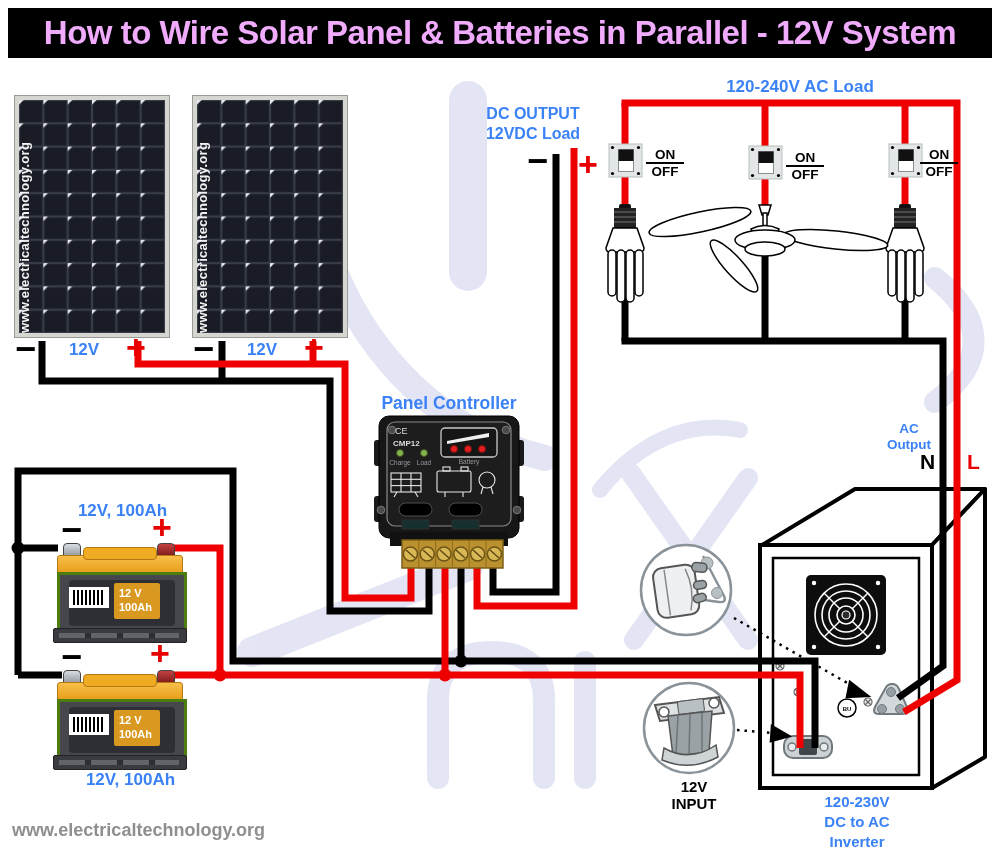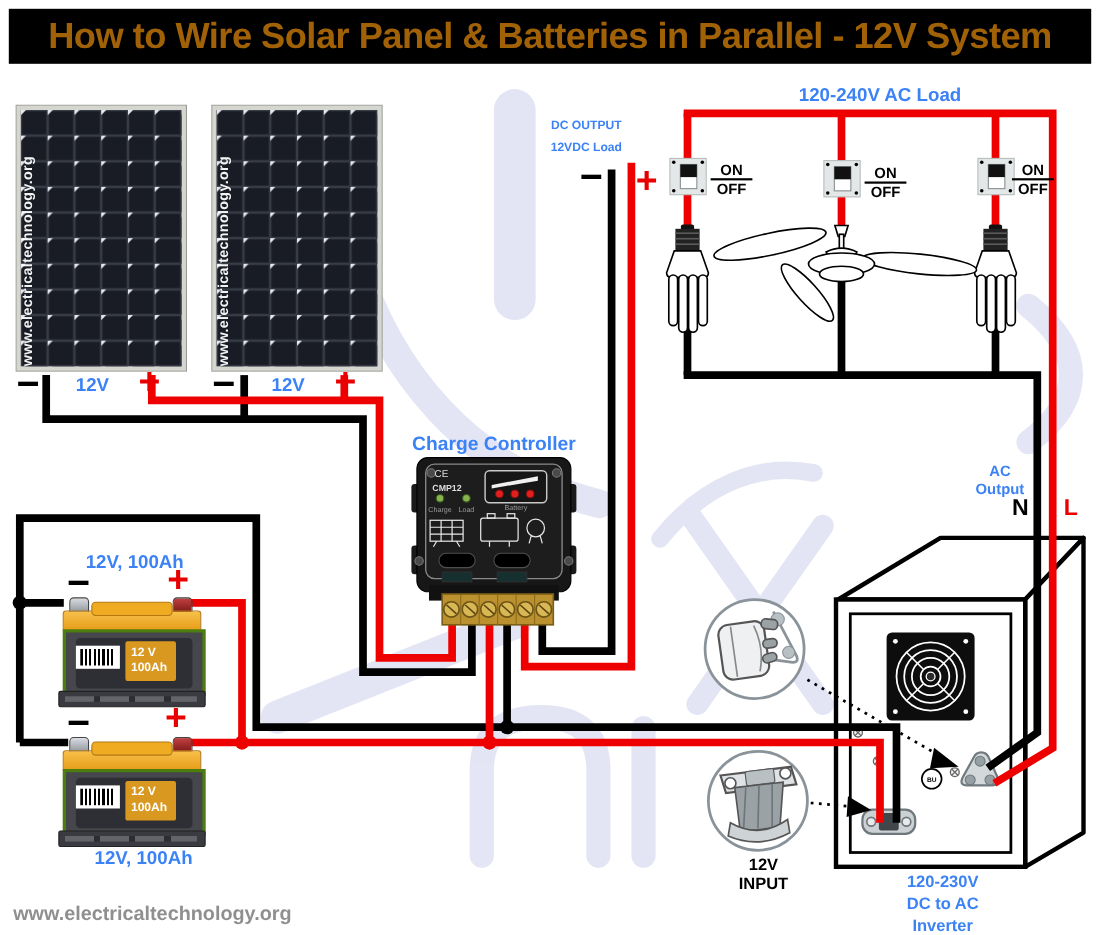--- a/index.html
+++ b/index.html
@@ -312,21 +312,21 @@
         <circle cx="714" cy="703" r="5" fill="#fff" stroke="#555" stroke-width="1.5"></circle>
         <rect x="678" y="700" width="26" height="13" rx="2" fill="#b9c0c4" stroke="#555" transform="rotate(-7 691 707)"></rect>
         <polygon points="668,716 712,711 709,752 673,756" fill="#9aa2a6" stroke="#555" stroke-width="1.5"></polygon>
         <path d="M678,716 l-2,38 M690,714 l-1,39 M702,713 l0,39" stroke="#6e767a" stroke-width="1.5" fill="none"></path>
         <path d="M664,748 Q690,763 716,745 L718,757 Q690,772 662,760 Z" fill="#ced3d5" stroke="#555" stroke-width="1.5"></path>
       </g>
     </g>
   </svg>
 
   <div class="abs" style="left:8px;top:8px;width:984px;height:50px;background:#000;z-index:50;">
-    <div style="color:#a16207;font-weight:bold;font-size:33px;line-height:50px;text-align:center;letter-spacing:-0.5px;">How to Wire Solar Panel &amp; Batteries in Parallel - 12V System</div>
+    <div style="color:#f0abfc;font-weight:bold;font-size:33px;line-height:50px;text-align:center;letter-spacing:-0.5px;">How to Wire Solar Panel &amp; Batteries in Parallel - 12V System</div>
   </div>
 
   <div class="abs panel" style="left:14px;top:95px;z-index:40;">
     <svg width="156" height="243" viewBox="0 0 156 243">
       <rect x="0.5" y="0.5" width="155" height="242" fill="#d6d6d0" stroke="#9a9a96"></rect>
       <rect x="5" y="5" width="146" height="233" fill="#10131a"></rect>
       <defs>
         <pattern id="cells1" x="5" y="5" width="24.33" height="23.3" patternUnits="userSpaceOnUse">
           <rect x="0.6" y="0.6" width="23.1" height="22.1" fill="#191c24" stroke="#3c404c" stroke-width="1"></rect>
           <rect x="-3.25" y="-3.25" width="6.5" height="6.5" fill="#e8e8ee" transform="rotate(45 0 0)"></rect>
@@ -351,23 +351,23 @@
     <div class="pwm">www.electricaltechnology.org</div>
   </div>
 
   <span class="abs sign minus" style="left:15px;top:331px;z-index:50;">−</span>
   <div class="abs lbl blue" style="left:62px;top:340px;width:44px;font-size:17px;z-index:50;">12V</div>
   <span class="abs sign plus" style="left:126px;top:330px;z-index:50;">+</span>
   <span class="abs sign minus" style="left:193px;top:331px;z-index:50;">−</span>
   <div class="abs lbl blue" style="left:240px;top:340px;width:44px;font-size:17px;z-index:50;">12V</div>
   <span class="abs sign plus" style="left:304px;top:330px;z-index:50;">+</span>
 
-  <div class="abs lbl blue" style="left:374px;top:393px;width:150px;font-size:17.5px;z-index:50;">Charge Controller</div>
-
-  <div class="abs lbl blue" style="left:470px;top:104px;width:126px;font-size:11px;line-height:20px;z-index:50;">
+  <div class="abs lbl blue" style="left:374px;top:393px;width:150px;font-size:17.5px;z-index:50;">Panel Controller</div>
+
+  <div class="abs lbl blue" style="left:470px;top:104px;width:126px;font-size:16px;line-height:20px;z-index:50;">
     <span style="display:block;">DC OUTPUT</span>
     <span style="display:block;">12VDC Load</span>
   </div>
   <span class="abs sign minus" style="left:527px;top:143px;z-index:50;">−</span>
   <span class="abs sign plus" style="left:578px;top:147px;z-index:50;">+</span>
 
   <div class="abs lbl blue" style="left:700px;top:77px;width:200px;font-size:17px;z-index:50;">120-240V AC Load</div>
   <div class="abs onoff" style="left:646px;top:147px;z-index:50;">
     <span class="on">ON</span>
     <span class="off">OFF</span>

